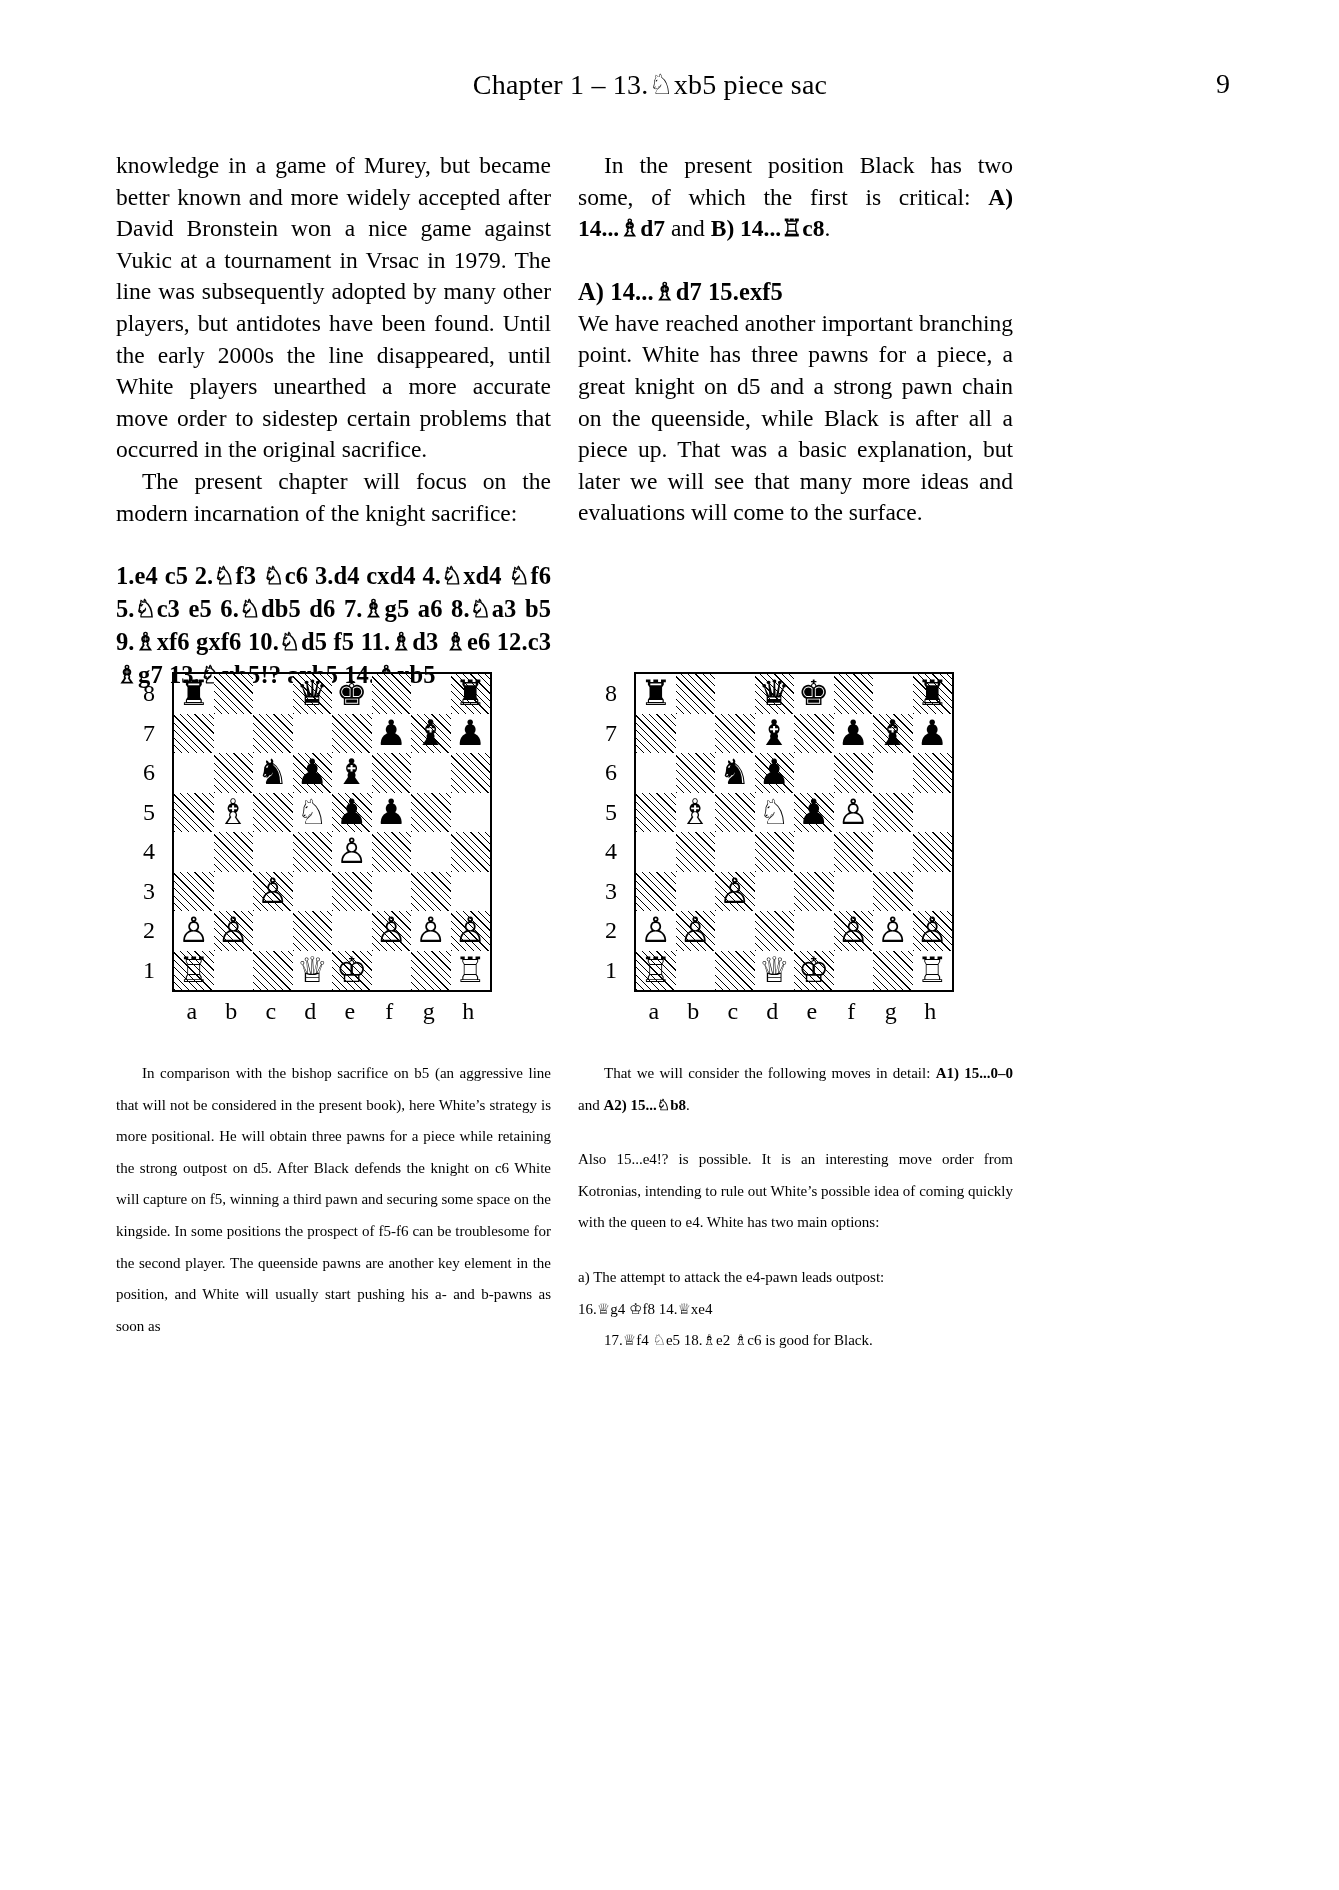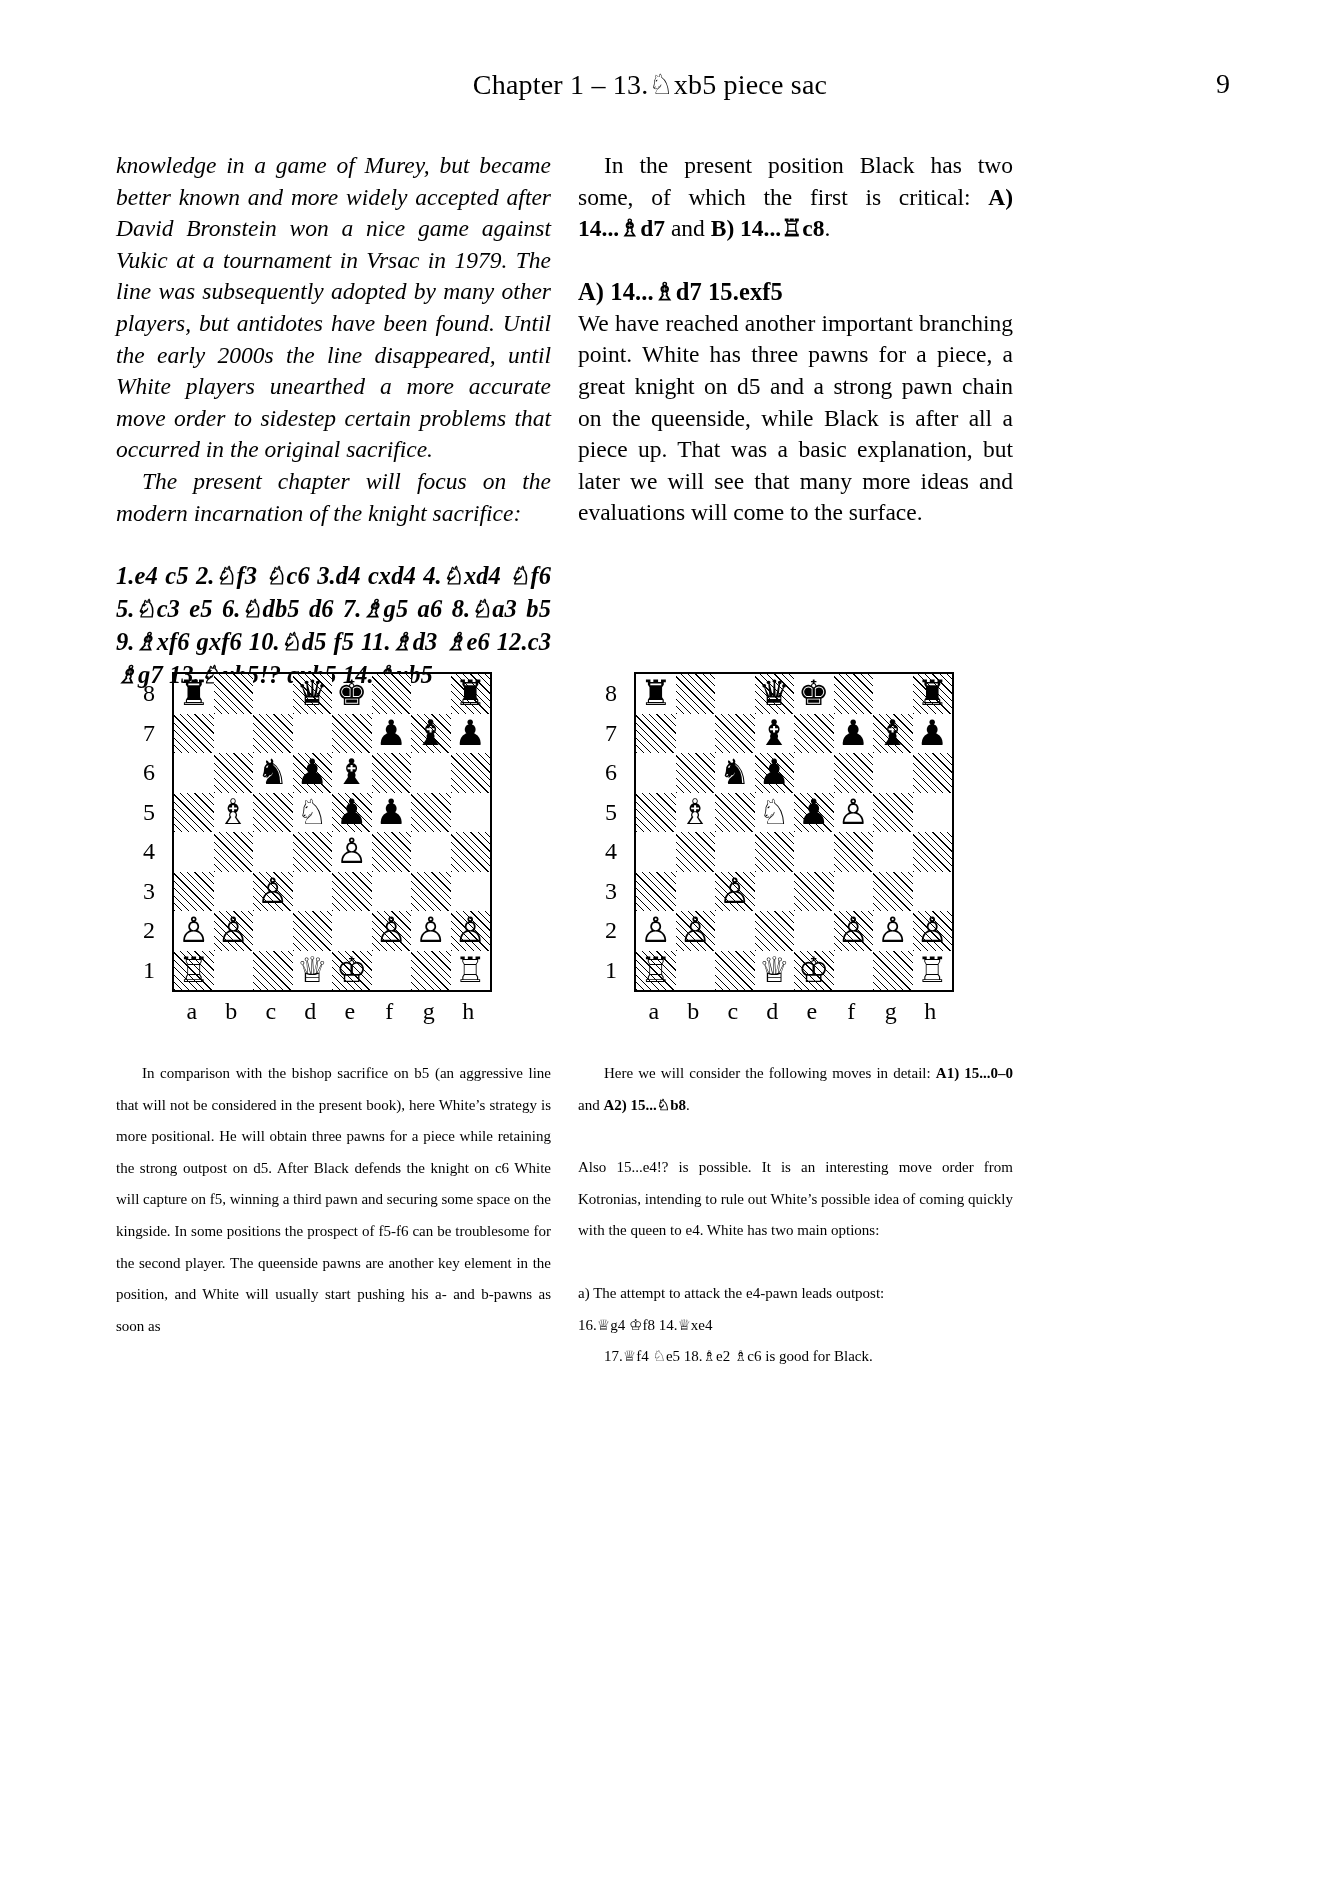--- a/index.html
+++ b/index.html
@@ -6,35 +6,35 @@
   body{width:1339px;height:1890px;font-family:"Liberation Serif",serif;color:#000;position:relative;}
   .page{position:absolute;left:0;top:0;width:1339px;height:1890px;}
 
   
   .runhead{position:absolute;left:110px;top:68px;width:1120px;height:44px;font-family:Liberation Serif, serif;}
   .runhead .title{position:absolute;left:0;top:0;width:1080px;text-align:center;font-size:28px;letter-spacing:.2px;}
   .runhead .pageno{position:absolute;right:0;top:0;font-size:28px;}
 
   
   .col{position:absolute;top:150px;width:435px;font-size:23.5px;line-height:31.6px;text-align:justify;}
-  .col.left{left:116px;font-style:italic;}
+  .col.left{left:116px;}
   .col.right{left:578px;}
   .col p{margin:0;text-indent:0;}
   .col p.ind{text-indent:26px;}
   .col p.gap{margin-top:30px;}
   .moves{font-weight:bold;font-size:24.5px;line-height:33px;letter-spacing:.1px;}
   .bd{font-weight:bold;}
 
   
   .lowcol{position:absolute;width:435px;font-size:15px;line-height:31.6px;text-align:justify;}
   .lowcol.left{left:116px;top:1058px;}
   .lowcol.right{left:578px;top:1058px;}
   .lowcol p{margin:0;}
   .lowcol p.ind{text-indent:26px;}
-  .lowcol p.sp{margin-top:31px;}
+  .lowcol p.sp{margin-top:23px;}
 
   
   .diagram{position:absolute;}
   .diagram.d1{left:134px;top:672px;}
   .diagram.d2{left:596px;top:672px;}
 
   .dgwrap{position:relative;}
   .ranks{position:absolute;left:0;top:0;width:30px;}
   .rank-lbl{position:absolute;width:30px;text-align:center;font-size:24px;line-height:38px;}
   .board{position:absolute;left:38px;top:0;width:316px;height:316px;border:2px solid #000;box-sizing:content-box;}
@@ -298,20 +298,20 @@
           <div class="file-lbl" style="left: 276.5px;">h</div>
         </div>
     </div>
   </div>
 
   <div class="lowcol left">
     <p class="ind">In comparison with the bishop sacrifice on b5 (an aggressive line that will not be considered in the present book), here White’s strategy is more positional. He will obtain three pawns for a piece while retaining the strong outpost on d5. After Black defends the knight on c6 White will capture on f5, winning a third pawn and securing some space on the kingside. In some positions the prospect of f5-f6 can be troublesome for the second player. The queenside pawns are another key element in the position, and White will usually start pushing his a- and b-pawns as soon as</p>
   </div>
 
   <div class="lowcol right">
-    <p class="ind"><span>Here we will consider the following moves in detail: </span><span class="bd">A1) 15...0–0</span><span> and </span><span class="bd">A2) 15...♘b8</span><span>.</span></p>
+    <p class="ind"><span>That we will consider the following moves in detail: </span><span class="bd">A1) 15...0–0</span><span> and </span><span class="bd">A2) 15...♘b8</span><span>.</span></p>
     <p class="sp">Also 15...e4!? is possible. It is an interesting move order from Kotronias, intending to rule out White’s possible idea of coming quickly with the queen to e4. White has two main options:</p>
     <p class="sp">a) The attempt to attack the e4-pawn leads outpost:</p>
     <p>16.♕g4 ♔f8 14.♕xe4</p>
     <p class="ind">17.♕f4 ♘e5 18.♗e2 ♗c6 is good for Black.</p>
   </div>
 
 </div>
 
 </body></html>

